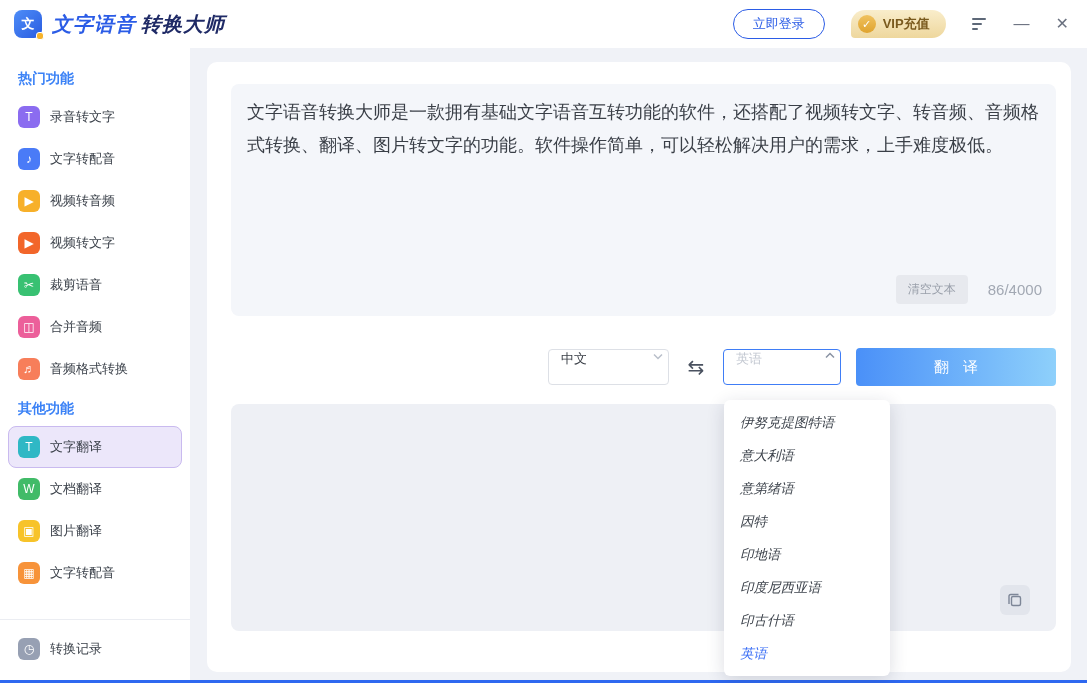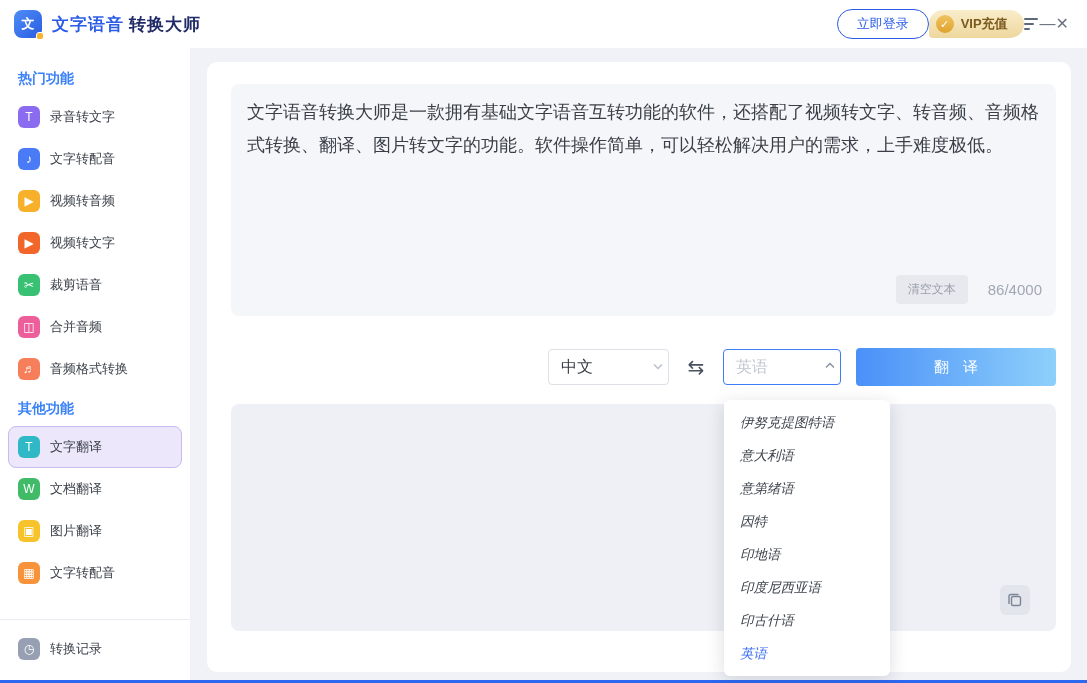--- a/index.html
+++ b/index.html
@@ -10,24 +10,24 @@
   }
 
   
   .titlebar { position:absolute; top:0; left:0; right:0; height:48px; background:#ffffff;
     display:flex; align-items:center; padding:0 18px 0 14px; z-index:20; }
   .logo { width:28px; height:28px; border-radius:8px;
     background:linear-gradient(135deg,#4e8df8,#2a5ce0); color:#fff; font-size:13px; font-weight:700;
     display:grid; place-items:center; position:relative; }
   .logo .accent { position:absolute; right:-2px; bottom:-2px; width:8px; height:8px;
     border-radius:3px; background:#f7b32a; border:1.5px solid #fff; }
-  .app-title { margin-left:10px; font-size:17px; font-weight:700; letter-spacing:1px; }
+  .app-title { margin-left:10px; font-size:20px; font-weight:700; font-style:italic; letter-spacing:1px; }
   .app-title .t1 { color:#2b5ce6; }
   .app-title .t2 { color:#1f2a66; margin-left:5px; }
-  .tb-right { margin-left:auto; display:flex; align-items:center; }
+  .tb-right { margin-left:auto; display:flex; align-items:center; gap:26px; }
   .login-btn { height:30px; padding:0 19px; border:1px solid #2b5ce6; border-radius:16px;
     background:#fff; color:#2b5ce6; font-size:13px; cursor:pointer;
     font-family:inherit; }
   .vip-badge { height:28px; display:flex; align-items:center; gap:7px; padding:0 16px 0 7px;
     border-radius:14px 14px 14px 4px; background:linear-gradient(180deg,#f9edcb,#eed79d);
     color:#7a5a1e; font-weight:700; font-size:13px; cursor:pointer; }
   .vip-check { width:18px; height:18px; border-radius:50%; color:#fff; font-size:11px;
     background:linear-gradient(180deg,#f0c25f,#dfa32e); display:grid; place-items:center; }
   .menu-icon { cursor:pointer; display:grid; place-items:center; }
   .win-btn { color:#6b7280; font-size:16px; cursor:pointer; line-height:1; }
@@ -54,22 +54,22 @@
   .input-panel { position:absolute; left:24px; right:15px; top:22px; height:232px;
     background:#f4f6fa; border-radius:8px; padding:12px 16px; cursor:text; }
   .input-text { font-size:18px; line-height:1.85; color:#3a3f47; }
   .input-footer { position:absolute; right:14px; bottom:12px; display:flex; align-items:center; gap:20px; }
   .clear-btn { background:#e7e9ee; border:none; border-radius:4px; color:#9aa0ab; font-size:12px;
     padding:6px 12px; cursor:pointer; font-family:inherit; }
   .counter { color:#a2a8b3; font-size:15px; }
 
   .lang-row { position:absolute; top:286px; right:15px; display:flex; align-items:center; gap:15px; }
   .select { width:121px; height:36px; background:#fff; border:1px solid #dde0e6; border-radius:4px;
-    display:flex; align-items:center; justify-content:space-between; padding:0 4px 0 12px;
-    font-size:16px; color:#3a3f47; cursor:pointer; }
+    display:flex; justify-content:space-between; padding:0 4px 0 12px;
+    font-size:13px; color:#3a3f47; cursor:pointer; }
   .select.target { width:118px; border-color:#3f7df6; }
   .select.target .val { color:#c3c8d1; }
   .swap { font-size:20px; color:#4a5260; width:24px; text-align:center; cursor:pointer; }
   .translate-btn { width:200px; height:38px; border:none; border-radius:4px; color:#fff;
     background:linear-gradient(90deg,#4a90f8,#8ed0fb); font-size:15px; letter-spacing:14px;
     text-indent:14px; cursor:pointer; font-family:inherit; }
 
   .result-panel { position:absolute; left:24px; right:15px; top:342px; height:227px;
     background:#eef0f5; border-radius:8px; }
   .copy-btn { position:absolute; right:26px; bottom:16px; width:30px; height:30px; border-radius:6px;

